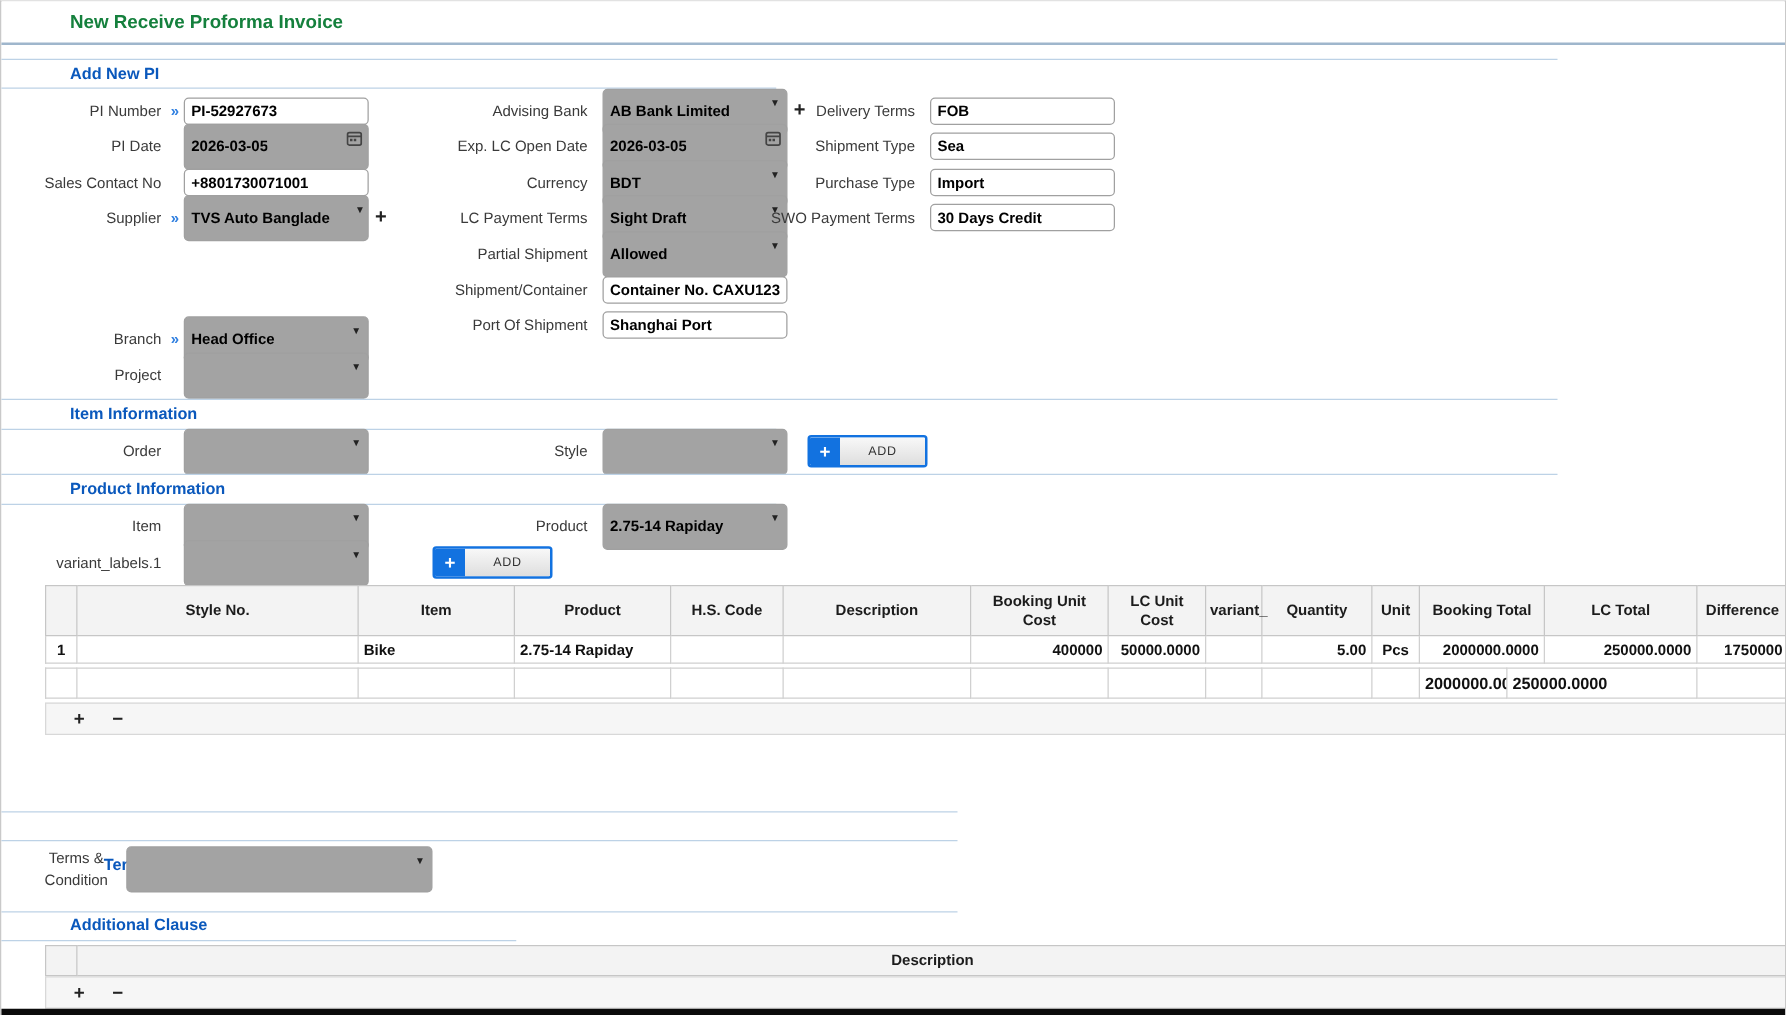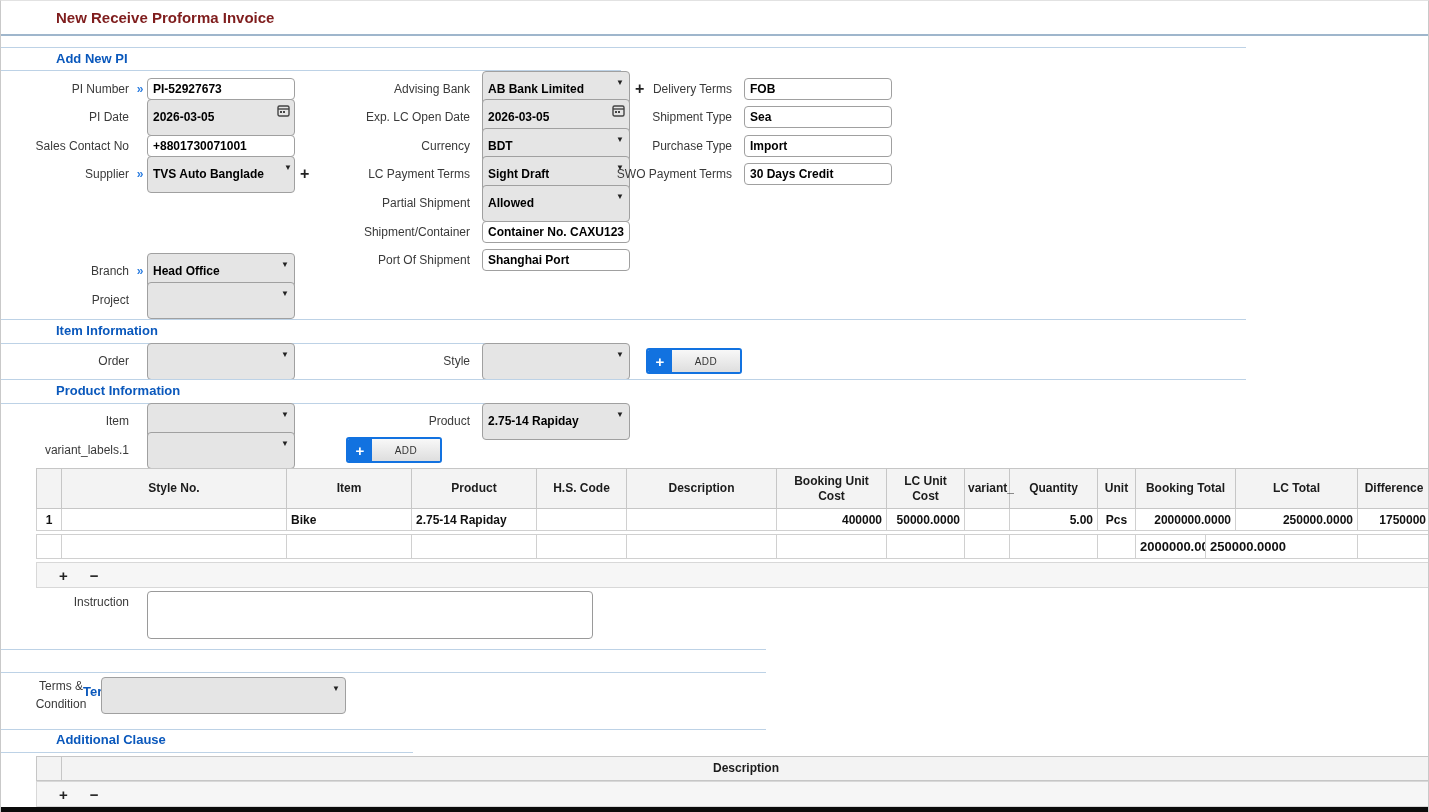--- a/index.html
+++ b/index.html
@@ -1,32 +1,32 @@
 <!DOCTYPE html>
 <html><head>
 <meta charset="utf-8">
 <style>
   * { margin:0; padding:0; box-sizing:border-box; }
   html,body { background:#fff; }
   body { font-family:"Liberation Sans", sans-serif; }
   .page { position:relative; width:1429px; height:812px; background:#fff; overflow:hidden;
           border-left:1px solid #c9c9c9; border-right:1px solid #c9c9c9; border-top:1px solid #e2e2e2; }
-  .page-title { position:absolute; left:55px; top:8px; font-size:15px; font-weight:bold; color:#7f1d1d; }
+  .page-title { position:absolute; left:55px; top:8px; font-size:15px; font-weight:bold; color:#15803d; }
   .title-rule { position:absolute; left:0; top:33px; width:1429px; height:2px; background:#9fb6cc; }
   .rule { position:absolute; left:0; height:1px; background:#bdd2e6; }
   .sec-head { position:absolute; left:55px; font-size:13px; font-weight:bold; color:#0a58bc; }
 
   .frow { position:absolute; display:flex; align-items:center; height:24px; }
   .flabel { display:inline-block; text-align:right; font-size:12px; color:#3a3a3a; padding-right:4px; }
   .lw { width:130px; } .mw { width:112px; margin-right:8px;margin-left:36px; } .rw { width:130px; margin-right:8px; }
   .req { display:inline-block; width:14px; font-size:12px; font-weight:bold; color:#2f7fe0; text-align:center; }
   input.txt { width:148px; height:22px; border:1px solid #a0a0a0; border-radius:4px; padding:0 5px;
               font-family:"Liberation Sans", sans-serif; font-size:12px; font-weight:bold; color:#000; background:#fff; }
   .field { position:relative; width:148px; height:37px; border:1px solid #a0a0a0; border-radius:4px;
-           background:#e5e5e5; display:flex; align-items:center; padding:0 5px; font-size:12px; font-weight:bold; color:#000; }
+           background:#a3a3a3; display:flex; align-items:center; padding:0 5px; font-size:12px; font-weight:bold; color:#000; }
   .field .val { white-space:nowrap; overflow:hidden; max-width:128px; }
   .arrow { position:absolute; right:5px; top:7px; font-size:8px; color:#222; line-height:1; }
   .cal { position:absolute; right:4px; top:4px; }
   .plusbtn { font-size:16px; font-weight:bold; color:#222; margin-left:5px; cursor:pointer; line-height:22px; }
   .gray-area { width:148px; height:62px; background:#d9d9d9; border:1px solid #9a9a9a; border-radius:4px; }
   textarea.instr { width:446px; height:48px; border:1px solid #9a9a9a; border-radius:4px; resize:none;
                    font-family:"Liberation Sans", sans-serif; font-size:12px; }
   .addr-row { align-items:flex-start; } .addr-row .flabel { padding-top:4px; }
 
   .add-btn { position:absolute; display:inline-flex; align-items:stretch; height:26px;
@@ -327,25 +327,20 @@
       <td></td>
     </tr>
   </tbody>
     </table>
 
   <div class="grid-footer" style="left:35px;top:561px;width:1394px;">
     <span class="gf-btn">+</span>
     <span class="gf-btn">−</span>
   </div>
 
-  <div class="frow addr-row" style="left:2px;top:590px;height:52px;">
-    <span class="flabel lw">Instruction</span>
-    <span class="req"></span>
-    <textarea class="instr" style=""></textarea>
-  </div>
 
   <div class="rule" style="top:648px;width:765px;"></div>
   <div class="sec-head" style="top:683px;margin-left:27px;">Terms &amp; Conditions</div>
   <div class="rule" style="top:671px;width:765px;"></div>
 
   <div class="terms-label" style="left:25px;top:676px;">Terms &amp; Condition</div>
   <div class="field" style="position:absolute;left:100px;top:676px;width:245px;">
     <span class="val"></span>
     <span class="arrow">▼</span>
   </div>

